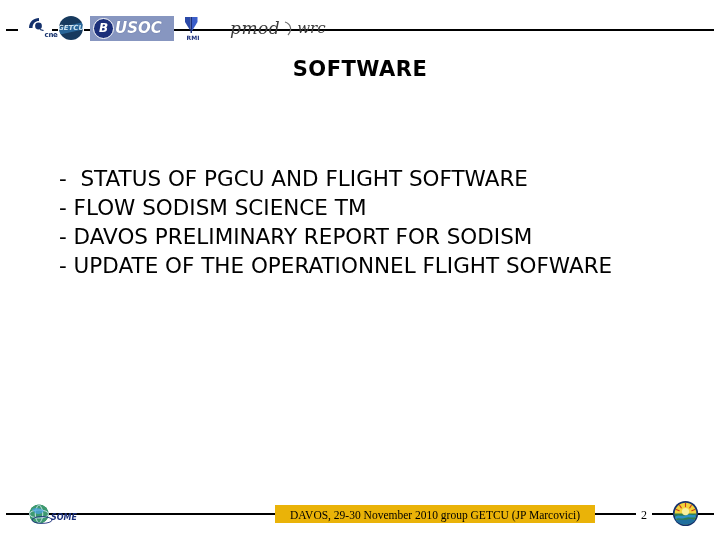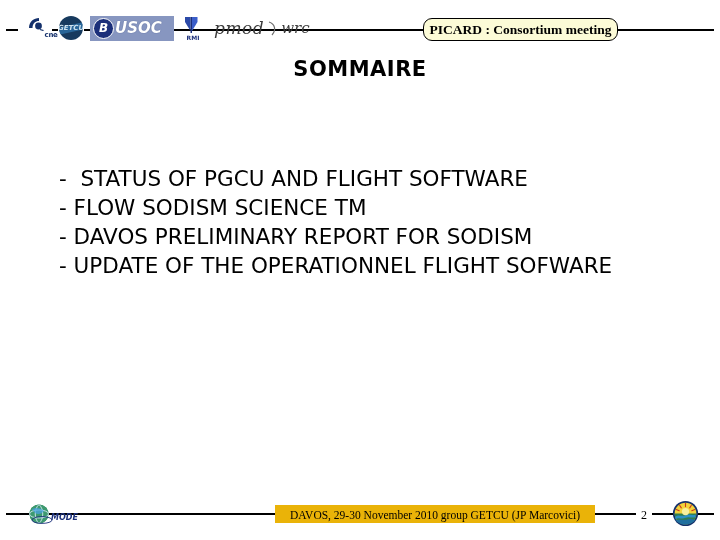--- a/index.html
+++ b/index.html
@@ -182,21 +182,21 @@
     font-weight: bold;
     color: #1b2f7a;
     margin-top: 0px;
   }
 
   
   .logo-pmod {
     display: flex;
     align-items: center;
     gap: 3px;
-    margin-left: 2px;
+    margin-left: 18px;
     height: 26px;
     text-align: right;
   }
   .pmod-word {
     font-family: "DejaVu Serif", serif;
     font-size: 17px;
     font-style: italic;
     color: #3a3a3a;
     letter-spacing: .5px;
     line-height: 1;
@@ -408,27 +408,24 @@
         <div class="pmod-arc">
           <svg width="11" height="17" viewBox="0 0 11 17" xmlns="http://www.w3.org/2000/svg">
             <path d="M2,2 C8,4 9.5,10 5,15" stroke="#6d6d6d" stroke-width="1.2" fill="none"></path>
           </svg>
         </div>
         <div class="wrc-word">wrc</div>
       </div>
 
     </div>
 
-    <div class="picard-box">
-      <span>PICARD : Consortium meeting</span>
-    </div>
 
   </div>
 
-  <div class="slide-title">SOMMAIRE</div>
+  <div class="slide-title">SOFTWARE</div>
 
   <div class="agenda">
     <div class="agenda-item">-  STATUS OF PGCU AND FLIGHT SOFTWARE</div>
     <div class="agenda-item">- FLOW SODISM SCIENCE TM</div>
     <div class="agenda-item">- DAVOS PRELIMINARY REPORT FOR SODISM</div>
     <div class="agenda-item">- UPDATE OF THE OPERATIONNEL FLIGHT SOFWARE</div>
   </div>
 
   <div class="footer-band">
 
@@ -439,21 +436,21 @@
         <svg width="25" height="25" viewBox="0 0 25 25" xmlns="http://www.w3.org/2000/svg">
           <circle cx="11" cy="12" r="9.5" fill="#2e8b57"></circle>
           <path d="M1.5,12 a9.5,9.5 0 0 1 19,0 a9.5,9.5 0 0 1 -19,0" fill="#3d9970"></path>
           <ellipse cx="11" cy="12" rx="9.5" ry="4" fill="none" stroke="#d7e9f5" stroke-width="0.9"></ellipse>
           <path d="M11,2.5 C6,7 6,17 11,21.5" fill="none" stroke="#d7e9f5" stroke-width="0.9"></path>
           <path d="M11,2.5 C16,7 16,17 11,21.5" fill="none" stroke="#d7e9f5" stroke-width="0.9"></path>
           <path d="M4,7 C8,5 13,6 16,9 C14,12 10,13 7,11 Z" fill="#4aa3df" opacity=".75"></path>
           <ellipse cx="14" cy="18" rx="10" ry="3.4" fill="none" stroke="#1b2f7a" stroke-width="0.9"></ellipse>
         </svg>
       </div>
-      <div class="lsrt-text">MODE</div>
+      <div class="lsrt-text">SOME</div>
     </div>
 
     <div class="footer-center">
       <span>DAVOS, 29-30 November 2010 group GETCU (JP Marcovici)</span>
     </div>
 
     <div class="footer-page">
       <span>2</span>
     </div>
 

